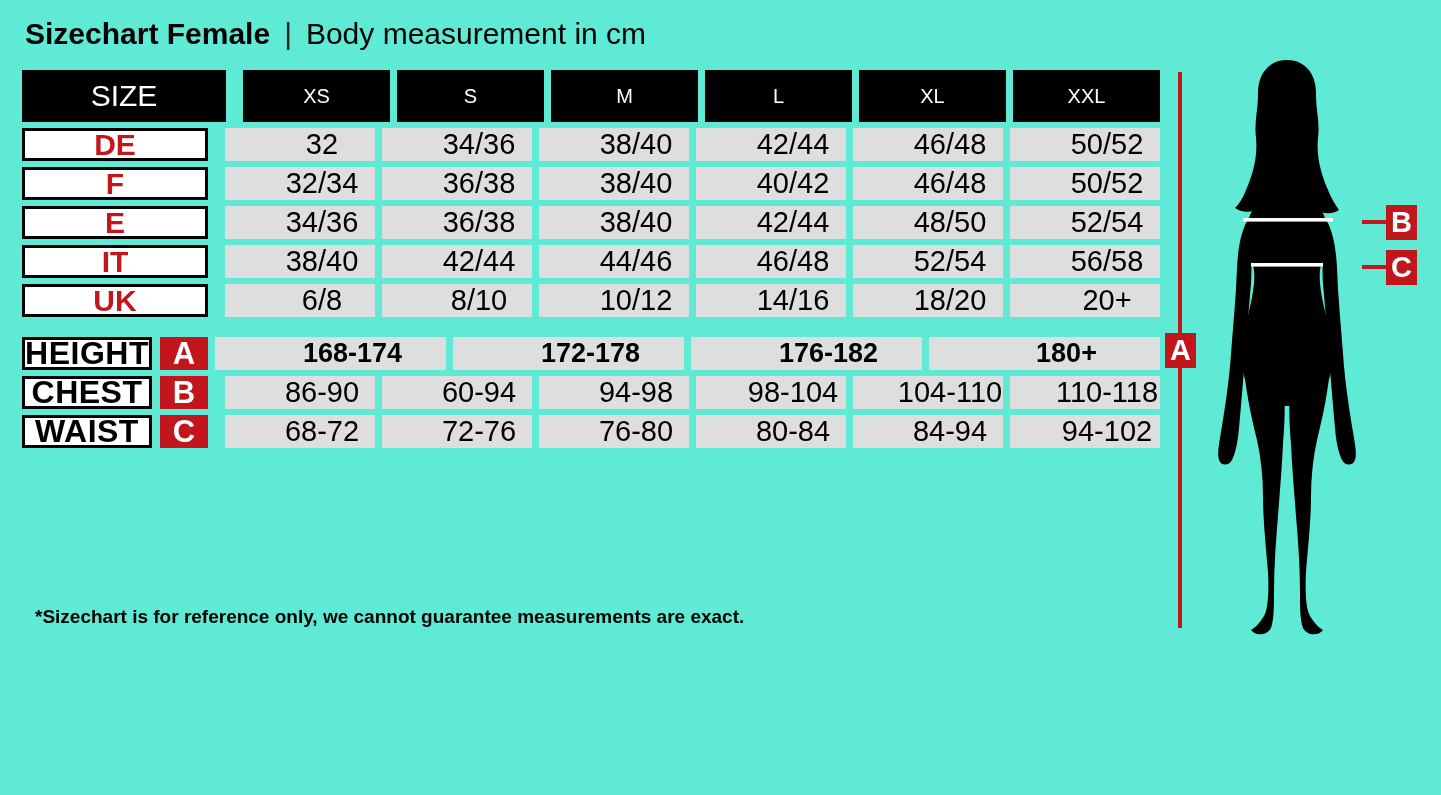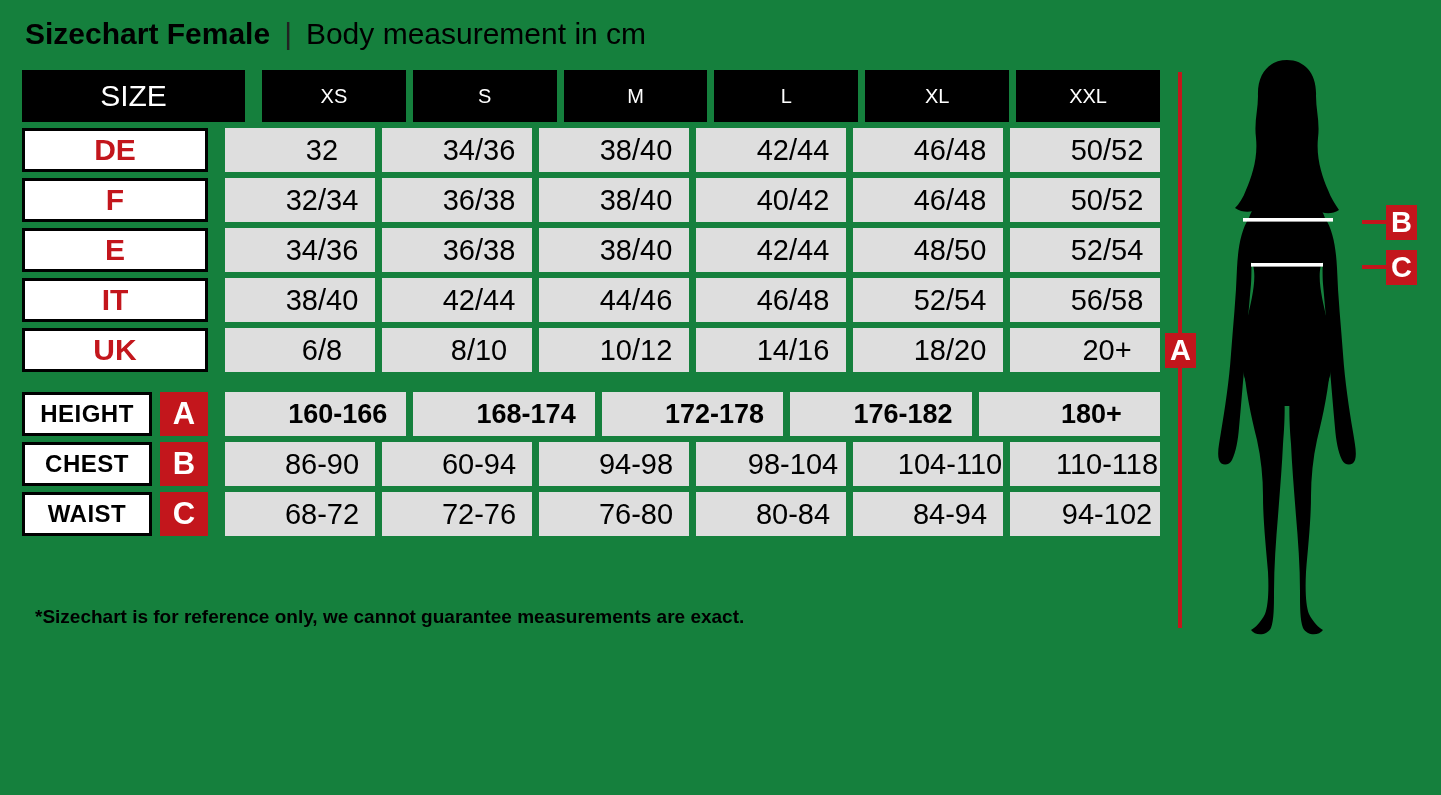--- a/index.html
+++ b/index.html
@@ -1,45 +1,45 @@
 <!DOCTYPE html>
 <html><head>
 <meta charset="utf-8">
 <style>
   * { margin:0; padding:0; box-sizing:border-box; }
   html,body { width:1441px; height:795px; background:#ffffff;
               font-family:"Liberation Sans", sans-serif; color:#000; overflow:hidden; }
-  .page { position:relative; width:1441px; height:795px; background:#15803d; }
+  .page { position:relative; width:1441px; height:795px; background:#5eead4; }
 
   
   .title { position:absolute; left:25px; top:17px; font-size:30px; white-space:nowrap; }
   .title .main { font-weight:bold; }
   .title .sep { font-weight:300; color:#222; padding:0 14px; }
   .title .sub { font-weight:normal; }
 
   
   .table { position:absolute; left:22px; top:70px; width:1138px; }
-  .row { display:flex; gap:7px; height:44px; margin-bottom:6px; }
+  .row { display:flex; gap:7px; height:33px; margin-bottom:6px; }
   .row.header { height:52px; }
   .row.section-gap { margin-top:20px; }
   .cell { flex:1; display:flex; align-items:center; justify-content:center;
           background:#dedede; font-size:29px;padding-left:44px; }
   .cell.first { margin-left:10px; }
   .cell.bold { font-weight:bold; font-size:27px; }
   .hcell { flex:1; display:flex; align-items:center; justify-content:center;
            background:#000; color:#fff; font-size:20px; }
   .hcell.first { margin-left:10px; }
-  .size-header { width:223px; flex:none; display:flex; align-items:center; justify-content:center;
+  .size-header { width:204px; flex:none; display:flex; align-items:center; justify-content:center;
                  background:#000; color:#fff; font-size:30px; }
   .label-box { width:186px; flex:none; display:flex; align-items:center; justify-content:center;
                background:#fff; border:3px solid #000; color:#c3161c;
                font-weight:bold; font-size:30px; }
   .measure-wrap { width:186px; flex:none; display:flex; justify-content:space-between; }
   .measure-label-box { width:130px; display:flex; align-items:center; justify-content:center;
-                       background:#fff; border:3px solid #000; font-weight:bold; font-size:24px;
+                       background:#fff; border:3px solid #000; font-weight:bold; font-size:32px;
                        letter-spacing:0.5px; }
   .marker-box { width:48px; display:flex; align-items:center; justify-content:center;
                 background:#c3161c; color:#fff; font-weight:bold; font-size:31px; }
 
   
   .footnote { position:absolute; left:35px; top:606px; font-size:19px; font-weight:bold; }
 
   
   .figure-area { position:absolute; left:1150px; top:50px; width:291px; height:600px; }
   .vline { position:absolute; left:28px; top:22px; width:4px; height:556px; background:#c3161c; }
@@ -123,21 +123,20 @@
       <div class="cell">14/16</div>
       <div class="cell">18/20</div>
       <div class="cell">20+</div>
     </div>
 
     <div class="row section-gap">
       <div class="measure-wrap">
         <div class="measure-label-box">HEIGHT</div>
         <div class="marker-box">A</div>
       </div>
-      <div class="cell first bold">160-166</div>
       <div class="cell bold">168-174</div>
       <div class="cell bold">172-178</div>
       <div class="cell bold">176-182</div>
       <div class="cell bold">180+</div>
     </div>
 
     <div class="row">
       <div class="measure-wrap">
         <div class="measure-label-box">CHEST</div>
         <div class="marker-box">B</div>

